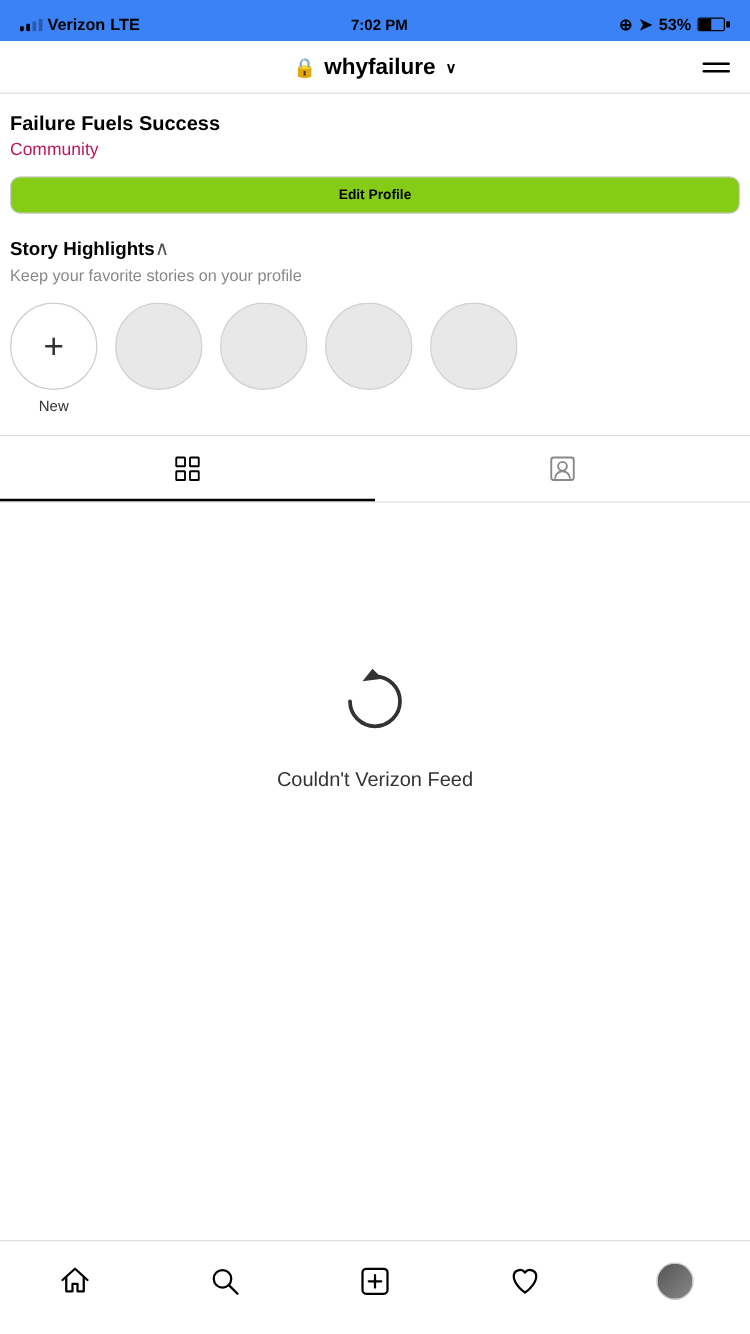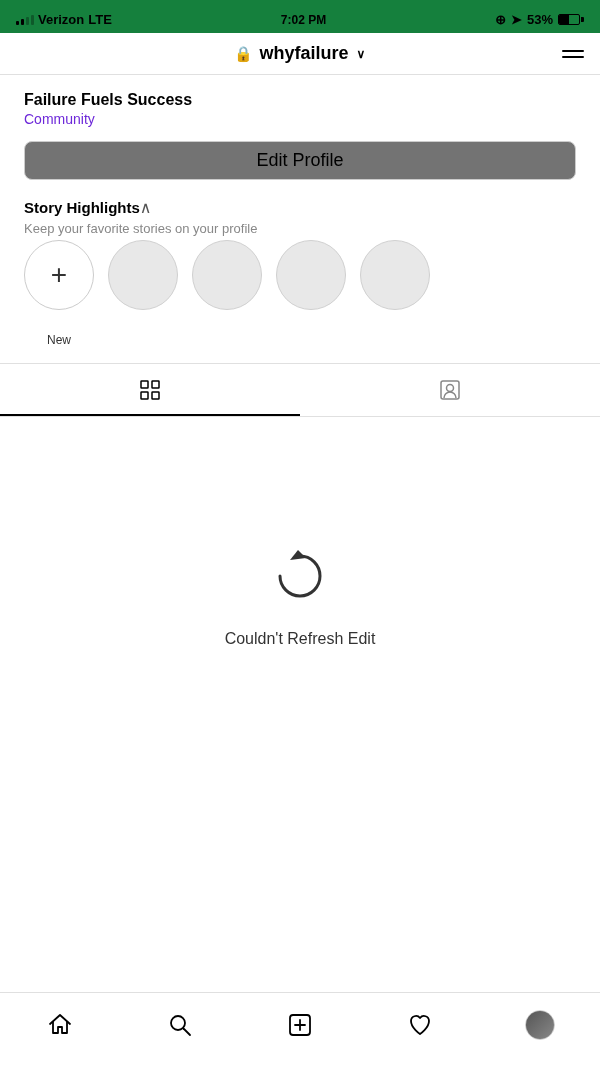--- a/index.html
+++ b/index.html
@@ -14,21 +14,21 @@
     }
 
     
     .status-bar {
       display: flex;
       justify-content: space-between;
       align-items: center;
       padding: 12px 16px 6px;
       font-size: 13px;
       font-weight: 600;
-      background: #15803d;
+      background: #3b82f6;
     }
     .status-left { display: flex; align-items: center; gap: 4px; }
     .status-center { font-size: 12px; font-weight: 600; }
     .status-right { display: flex; align-items: center; gap: 5px; font-size: 13px; }
 
     
     .signal-bars { display: flex; align-items: flex-end; gap: 2px; }
     .signal-bar { width: 3px; background: #000; border-radius: 1px; }
     .signal-bar:nth-child(1) { height: 4px; }
     .signal-bar:nth-child(2) { height: 6px; }
@@ -78,55 +78,55 @@
       font-size: 22px;
       display: flex; flex-direction: column; gap: 4px;
       cursor: pointer;
     }
     .menu-line {
       width: 22px; height: 2px; background: #000; border-radius: 1px;
     }
 
     
     .profile-section {
-      padding: 16px 24px 0;
+      padding: 16px 8px 0;
       background: #fff;
     }
     .profile-name {
       font-size: 16px; font-weight: 700; margin-bottom: 2px;
     }
     .profile-type {
-      font-size: 14px; color: #6d28d9; margin-bottom: 14px;
+      font-size: 14px; color: #be185d; margin-bottom: 14px;
     }
     .edit-profile-btn {
       width: 100%;
       padding: 8px;
       border: 1.5px solid #ccc;
       border-radius: 8px;
-      background: #737373;
-      font-size: 18px;
-      font-weight: 400;
+      background: #84cc16;
+      font-size: 11px;
+      font-weight: 700;
       cursor: pointer;
       margin-bottom: 18px;
     }
 
     
     .story-highlights-header {
       display: flex;
       align-items: center;
       margin-bottom: 4px;
     }
     .story-highlights-title {
       font-size: 15px; font-weight: 700;
     }
     .story-highlights-chevron {
       font-size: 16px; color: #555;
     }
     .story-highlights-subtitle {
-      font-size: 13px; color: #888; margin-bottom: 4px;
+      font-size: 13px; color: #888; margin-bottom: 14px;
     }
     .highlights-row {
       display: flex;
       gap: 14px;
       overflow: hidden;
       padding-bottom: 16px;
     }
     .highlight-item {
       display: flex; flex-direction: column; align-items: center; gap: 6px;
       flex-shrink: 0;
@@ -136,21 +136,21 @@
       border-radius: 50%;
       background: #e8e8e8;
       display: flex; align-items: center; justify-content: center;
       border: 1.5px solid #d0d0d0;
     }
     .highlight-circle.new-circle {
       background: #fff;
       border: 1.5px solid #ccc;
     }
     .plus-icon { font-size: 28px; font-weight: 300; color: #333; }
-    .highlight-label { font-size: 12px; color: #333; margin-top: 17px; }
+    .highlight-label { font-size: 12px; color: #333; }
 
     
     .content-tabs {
       display: flex;
       border-bottom: 1px solid #e0e0e0;
       border-top: 1px solid #e0e0e0;
       background: #fff;
     }
     .content-tab {
       flex: 1;
@@ -317,21 +317,21 @@
   </div>
 </div>
 
 <div class="main-content">
   <div class="refresh-icon-wrapper">
     <svg class="refresh-svg" viewBox="0 0 60 60" fill="none">
       <path d="M30 10 A20 20 0 1 1 10 30" stroke="#333" stroke-width="3" stroke-linecap="round" fill="none"></path>
       <polygon points="28,4 36,12 20,14" fill="#333"></polygon>
     </svg>
   </div>
-  <div class="refresh-error-text">Couldn't Refresh Edit</div>
+  <div class="refresh-error-text">Couldn't Verizon Feed</div>
 </div>
 
 <div class="bottom-nav">
   <div class="nav-item">
     <svg width="26" height="26" viewBox="0 0 26 26" fill="none" stroke="#000" stroke-width="1.8">
       <path d="M3 12L13 3l10 9" stroke-linecap="round" stroke-linejoin="round"></path>
       <path d="M6 10v11h5v-6h4v6h5V10" stroke-linecap="round" stroke-linejoin="round"></path>
     </svg>
   </div>
   <div class="nav-item">

